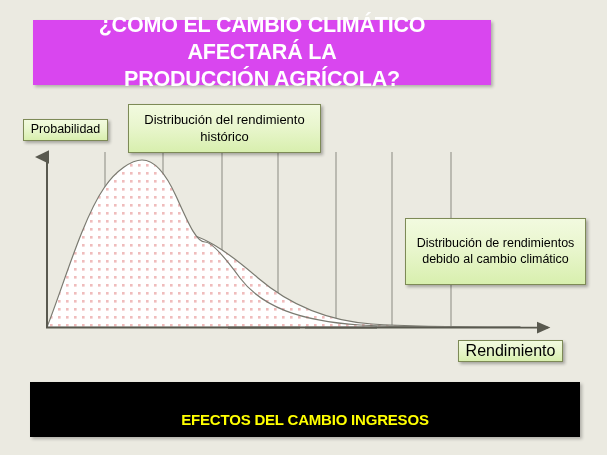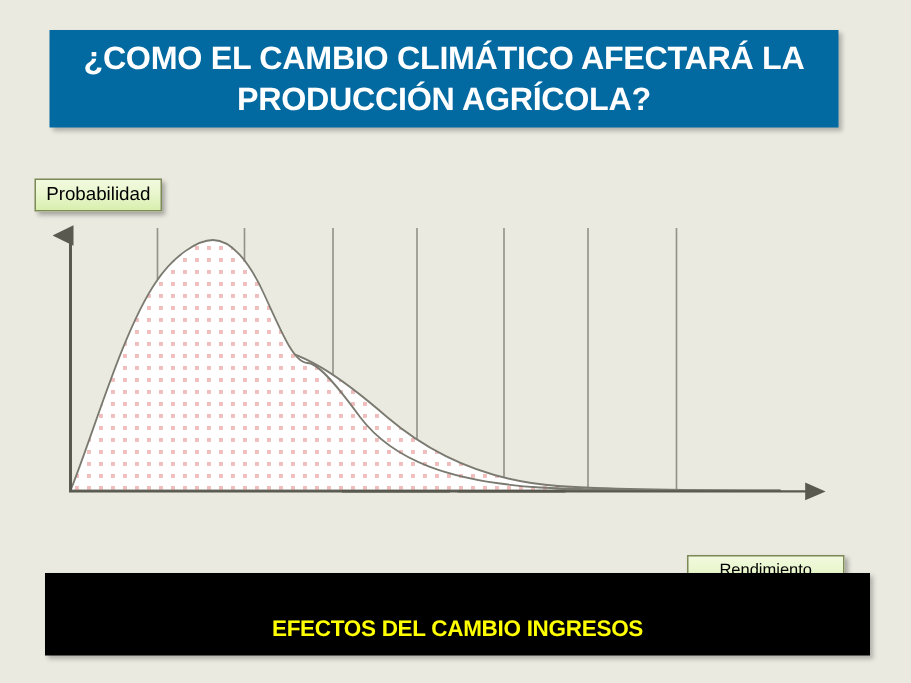--- a/index.html
+++ b/index.html
@@ -19,23 +19,23 @@
     inset: 0;
     width: 607px;
     height: 455px;
   }
 
   
   .title-banner {
     position: absolute;
     left: 33px;
     top: 20px;
-    width: 526px;
+    width: 458px;
     height: 65px;
-    background: #0369a1;
+    background: #d946ef;
     box-shadow: 2px 2px 3px rgba(0,0,0,0.25);
     display: flex;
     align-items: center;
     justify-content: center;
     box-sizing: border-box;
     padding: 12px 8px;
   }
   .title-text {
     color: #ffffff;
     font-size: 21.5px;
@@ -88,22 +88,21 @@
     top: 119px;
     width: 85px;
     height: 22px;
     font-size: 12.5px;
   }
   #label-rendimiento {
     left: 458px;
     top: 340px;
     width: 105px;
     height: 22px;
-    font-size: 11px;
-    margin-top: 30px;
+    font-size: 16px;
   }
   #callout-historico {
     left: 128px;
     top: 104px;
     width: 193px;
     height: 49px;
     font-size: 13px;
     padding: 0 6px;
   }
   #callout-climatico {
@@ -182,21 +181,23 @@
       <line x1="228" y1="237.6" x2="300" y2="237.6"></line>
       <line x1="305" y1="237.6" x2="377" y2="237.6"></line>
     </g>
 
     <line x1="47" y1="237" x2="47" y2="67" stroke="#59594f" stroke-width="2" marker-end="url(#arrowUp)"></line>
     <line x1="46" y1="237.6" x2="548" y2="237.6" stroke="#59594f" stroke-width="1.6" marker-end="url(#arrowRight)"></line>
   </svg>
 
   <div class="callout" id="label-probabilidad">Probabilidad</div>
 
-
+  <div class="callout" id="callout-historico">Distribución del rendimiento histórico</div>
+
+  <div class="callout" id="callout-climatico">Distribución de rendimientos debido al cambio climático</div>
 
   <div class="callout" id="label-rendimiento">Rendimiento</div>
 
   <div class="bottom-banner">
     <div class="bottom-text">
       <br>
       <span>EFECTOS DEL CAMBIO INGRESOS</span>
     </div>
   </div>
 

